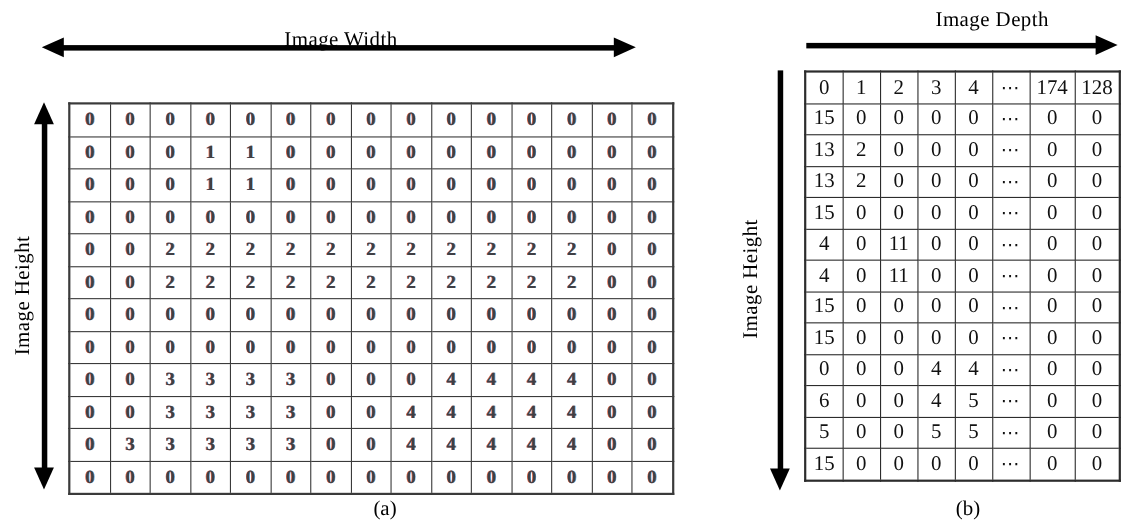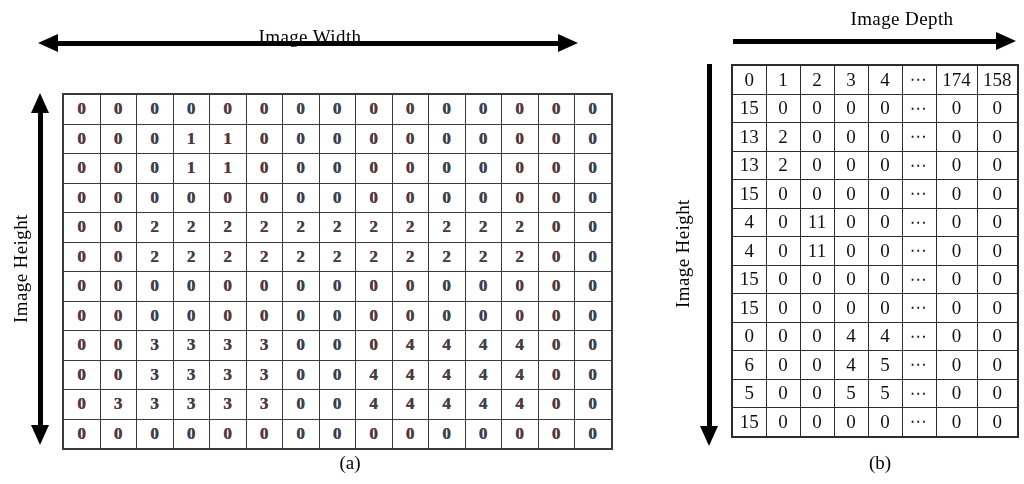--- a/index.html
+++ b/index.html
@@ -412,21 +412,21 @@
   </colgroup>
   <tbody>
       <tr>
         <td>0</td>
         <td>1</td>
         <td>2</td>
         <td>3</td>
         <td>4</td>
         <td class="ellipsis">⋯</td>
         <td>174</td>
-        <td>158</td>
+        <td>128</td>
       </tr>
       <tr>
         <td>15</td>
         <td>0</td>
         <td>0</td>
         <td>0</td>
         <td>0</td>
         <td class="ellipsis">⋯</td>
         <td>0</td>
         <td>0</td>

